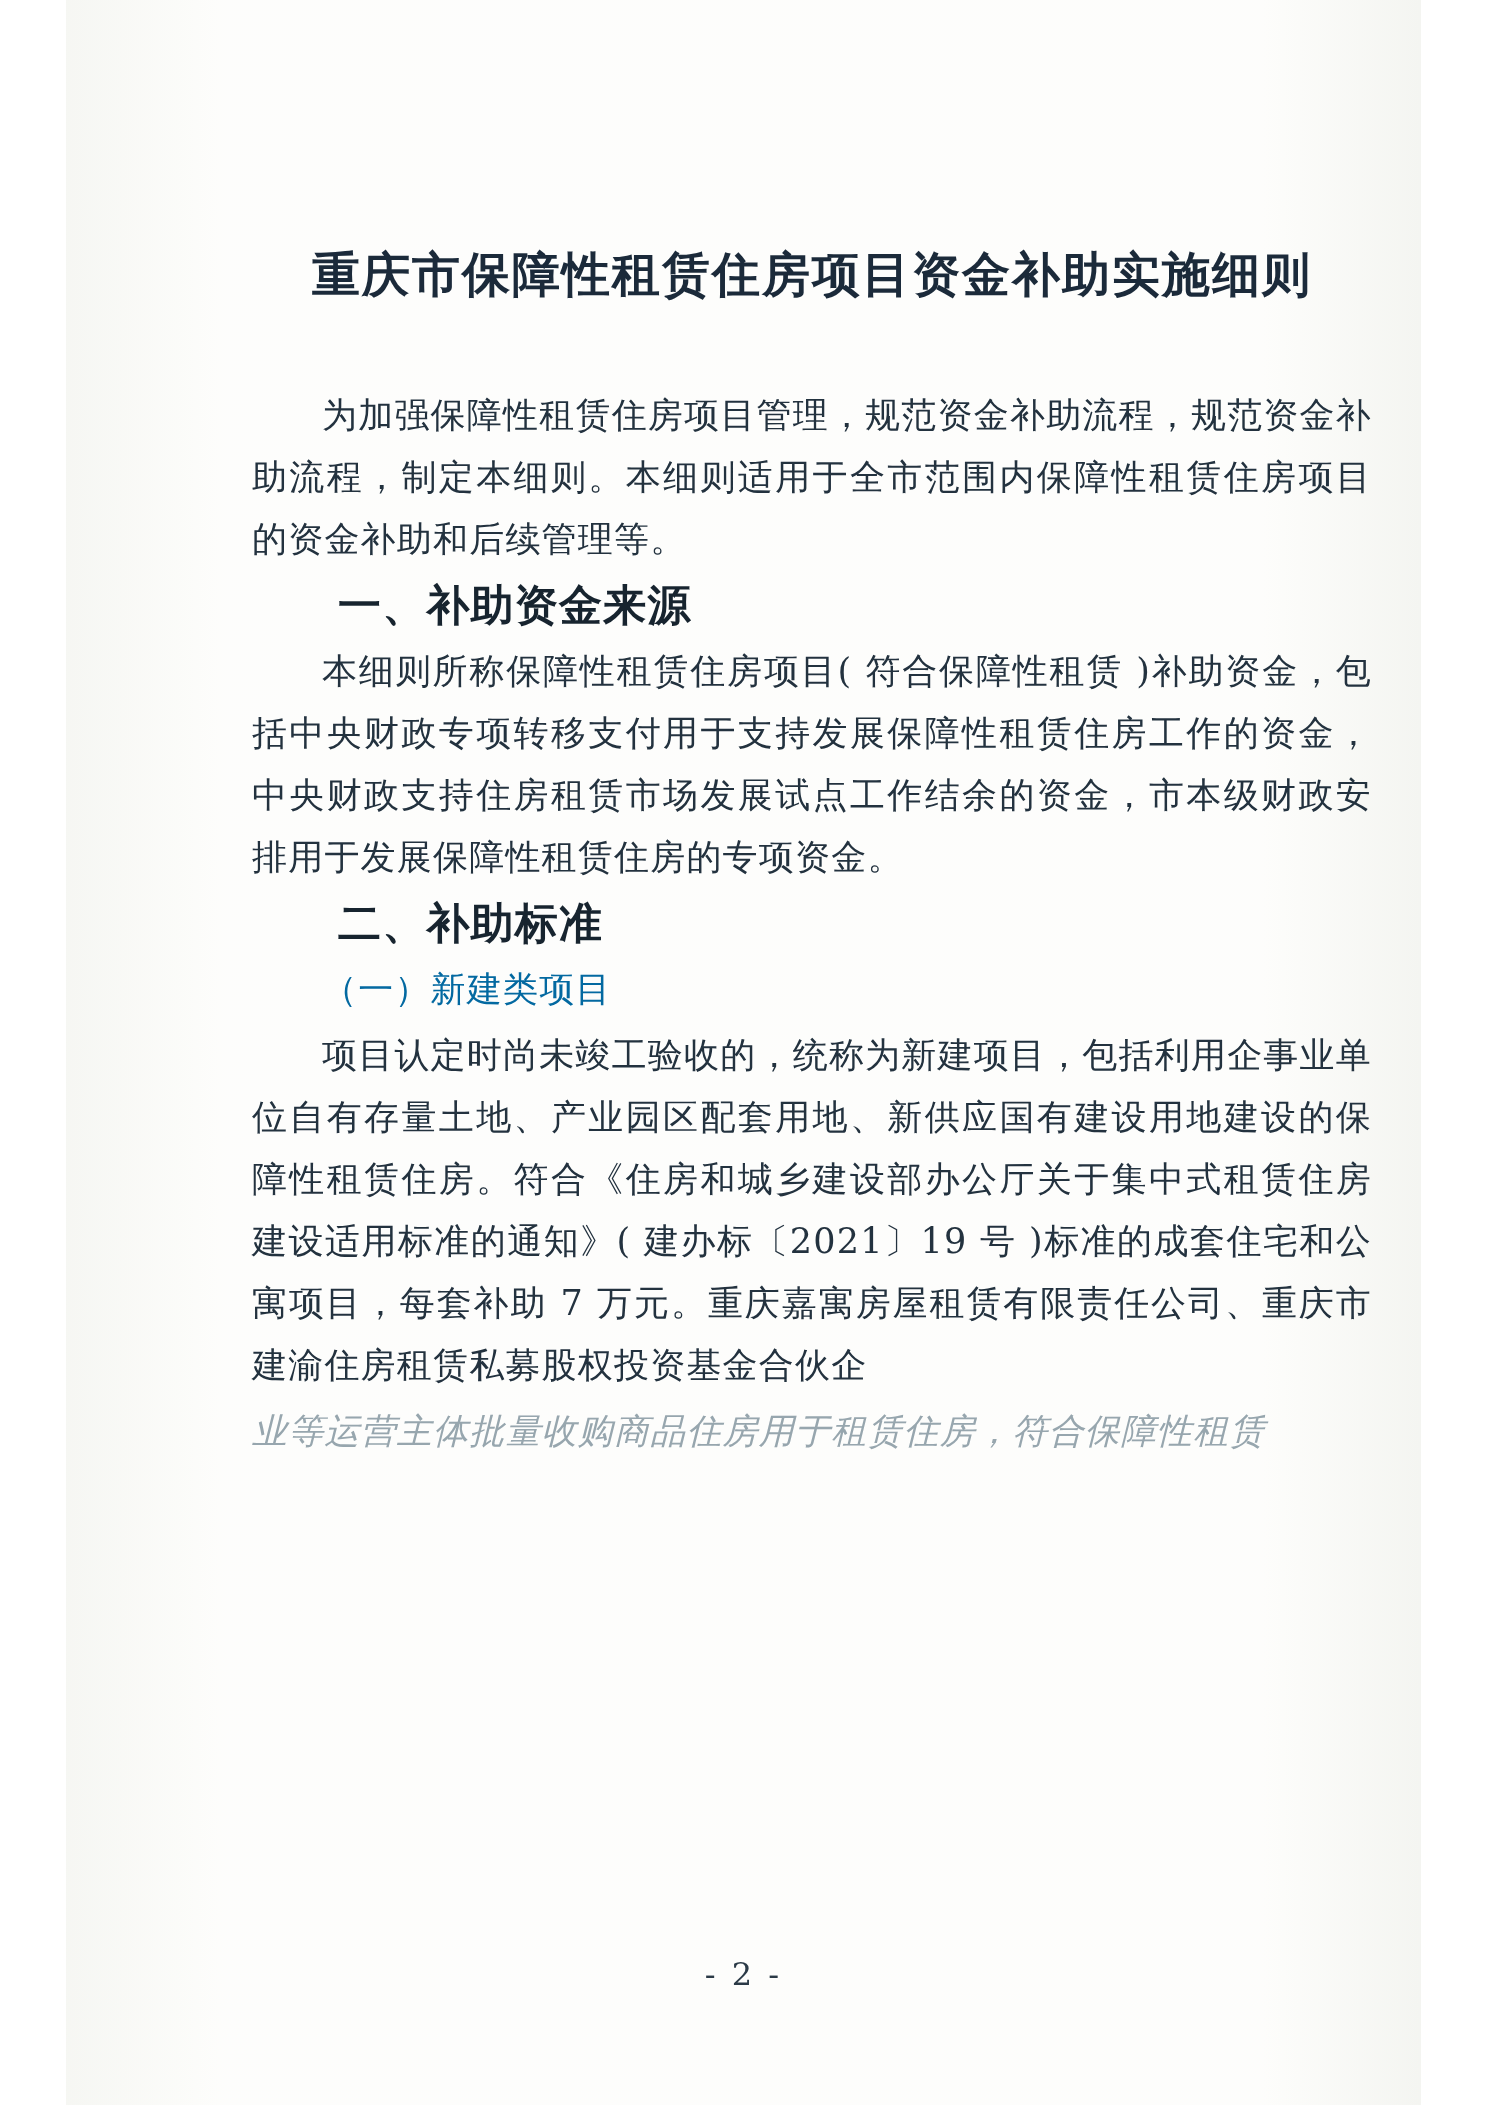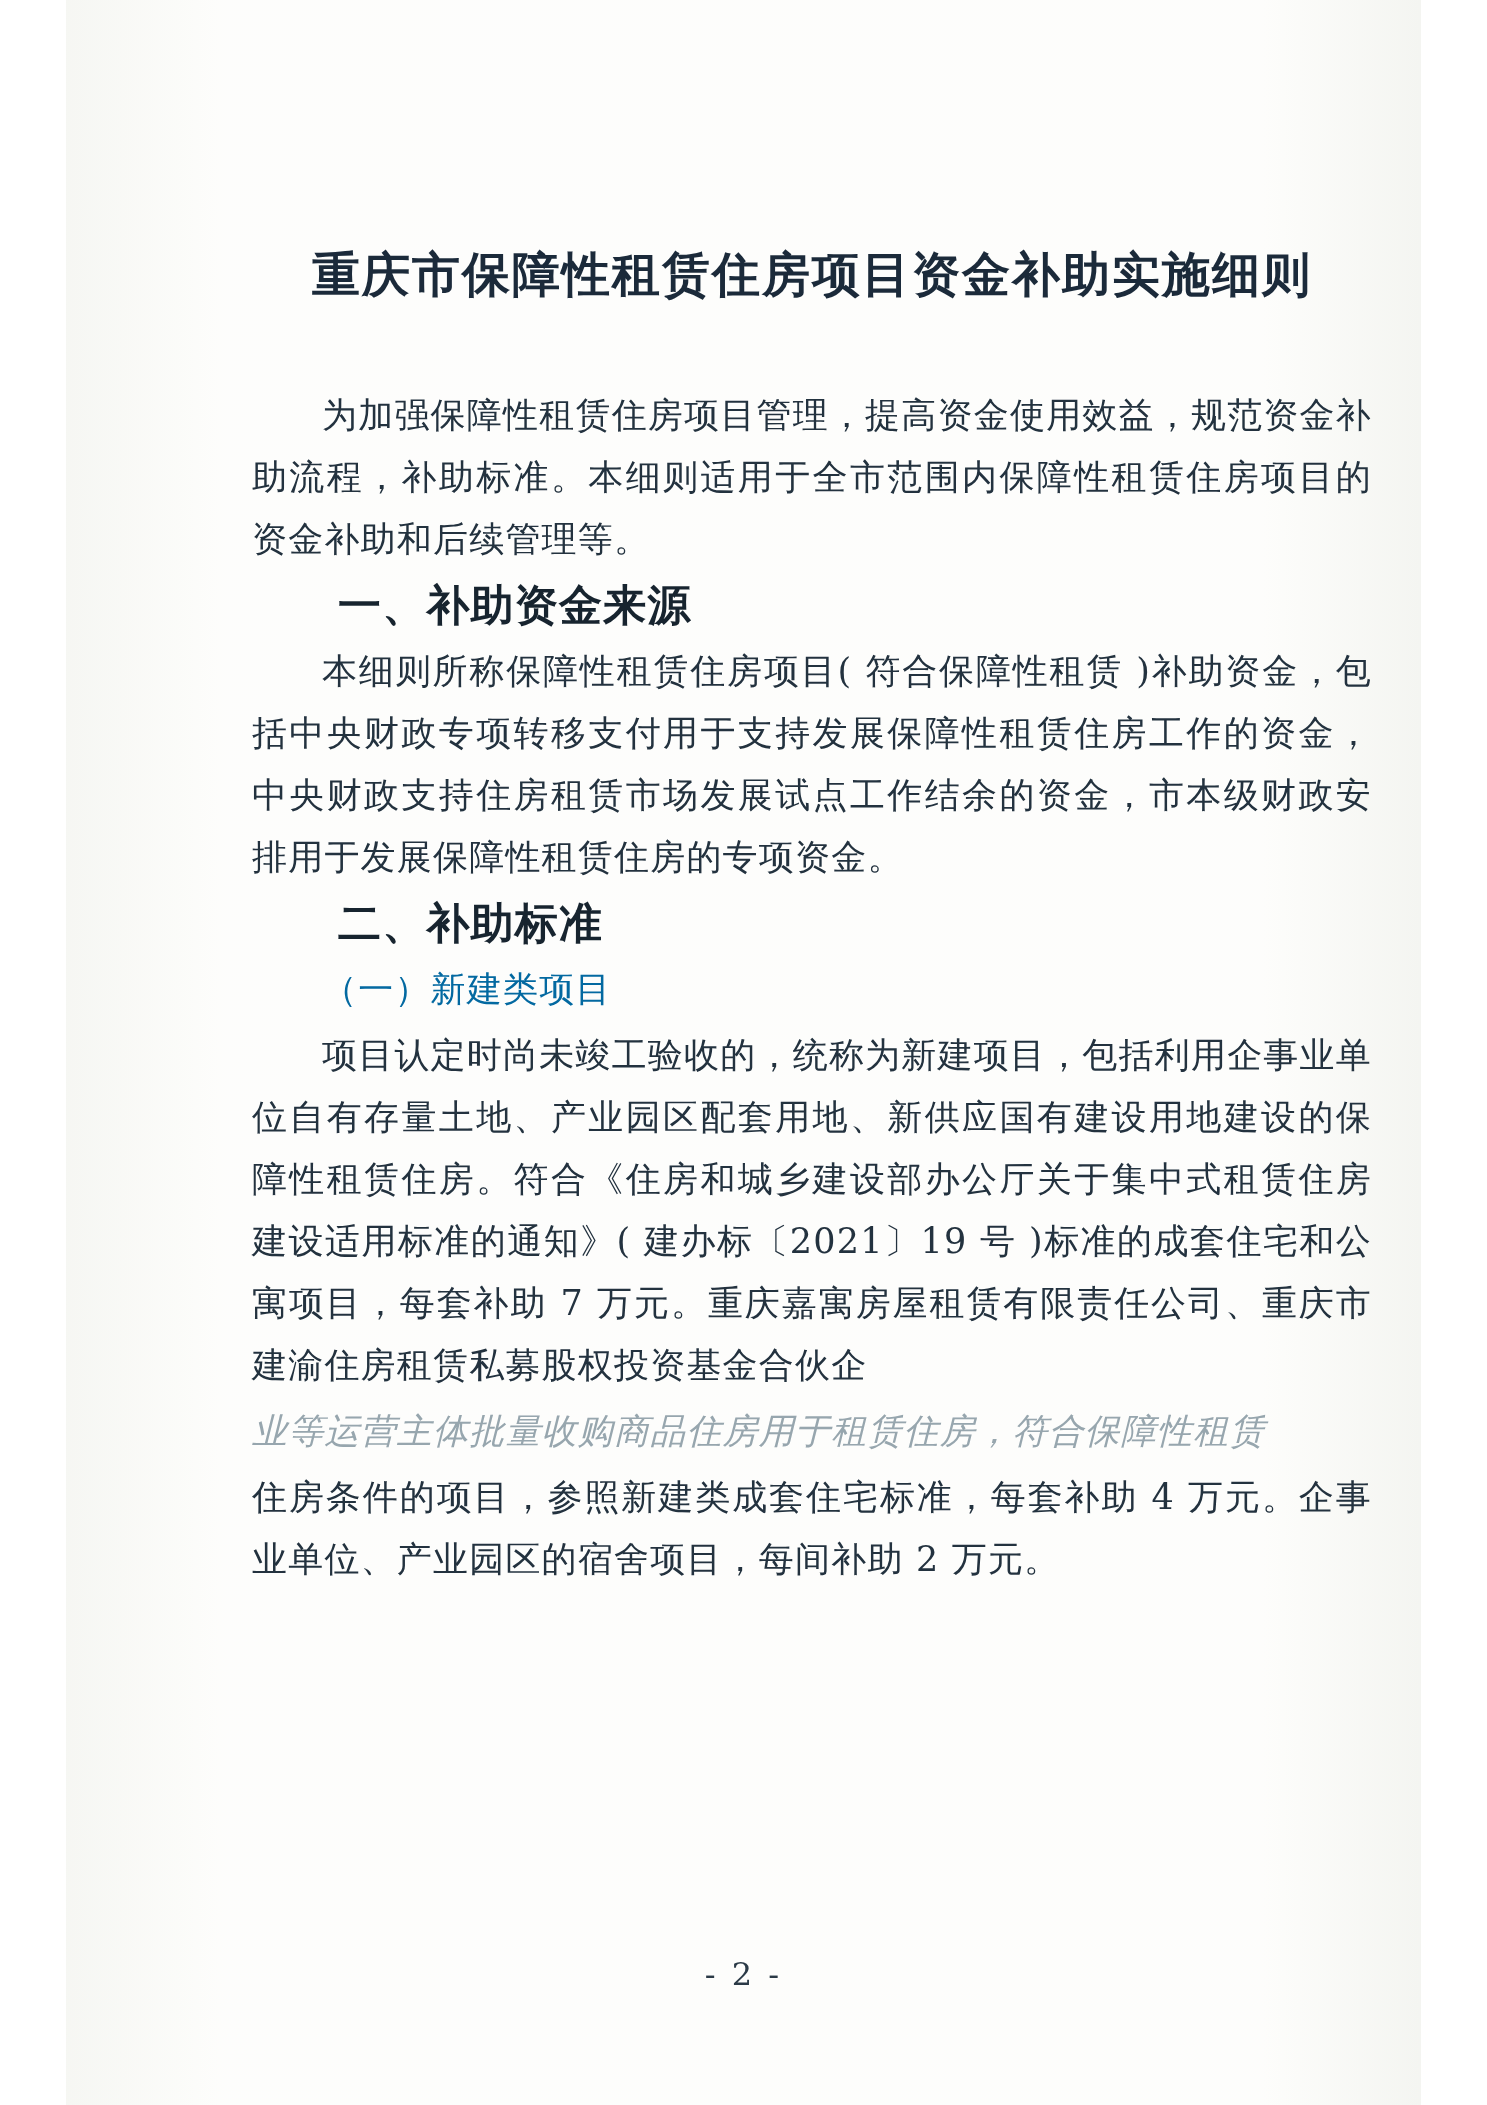--- a/index.html
+++ b/index.html
@@ -105,34 +105,33 @@
 
   <div class="edge-mark" style="left:1388px; top:510px; height:26px;"></div>
   <div class="edge-mark" style="left:1400px; top:1525px; height:26px;"></div>
 
   <div class="content">
 
     <h1 class="doc-title">重庆市保障性租赁住房项目资金补助实施细则</h1>
 
     <div class="body-block">
 
-      <p class="para">为加强保障性租赁住房项目管理，提高资金使用效益，规范资金补助流程，补助标准。本细则适用于全市范围内保障性租赁住房项目的资金补助和后续管理等。</p>
+      <p class="para">为加强保障性租赁住房项目管理，规范资金补助流程，规范资金补助流程，制定本细则。本细则适用于全市范围内保障性租赁住房项目的资金补助和后续管理等。</p>
 
       <p class="heading">一、补助资金来源</p>
 
       <p class="para">本细则所称保障性租赁住房项目( 符合保障性租赁 )补助资金，包括中央财政专项转移支付用于支持发展保障性租赁住房工作的资金，中央财政支持住房租赁市场发展试点工作结余的资金，市本级财政安排用于发展保障性租赁住房的专项资金。</p>
 
       <p class="heading">二、补助标准</p>
 
       <p class="subheading">（一）新建类项目</p>
 
       <p class="para">项目认定时尚未竣工验收的，统称为新建项目，包括利用企事业单位自有存量土地、产业园区配套用地、新供应国有建设用地建设的保障性租赁住房。符合《住房和城乡建设部办公厅关于集中式租赁住房建设适用标准的通知》( 建办标〔2021〕19 号 )标准的成套住宅和公寓项目，每套补助 7 万元。重庆嘉寓房屋租赁有限责任公司、重庆市建渝住房租赁私募股权投资基金合伙企</p>
 
       <p class="para faded" style="text-indent:0;">业等运营主体批量收购商品住房用于租赁住房，符合保障性租赁</p>
 
-      <p class="para" style="text-indent:0;">住房条件的项目，参照新建类成套住宅标准，每套补助 4 万元。企事业单位、产业园区的宿舍项目，每间补助 2 万元。</p>
 
     </div>
   </div>
 
   <div class="page-number">- 2 -</div>
 
 </div>
 
 </body></html>

